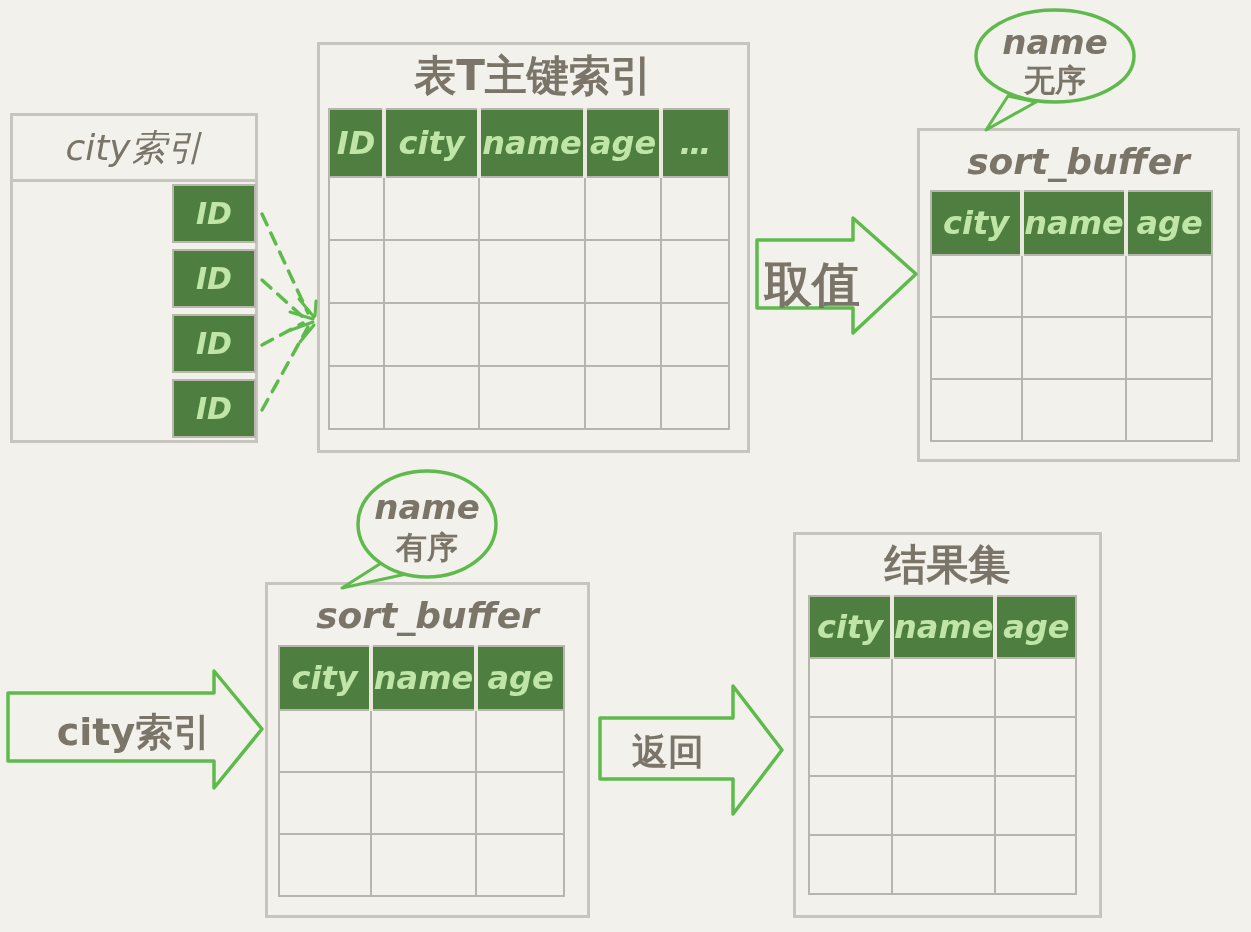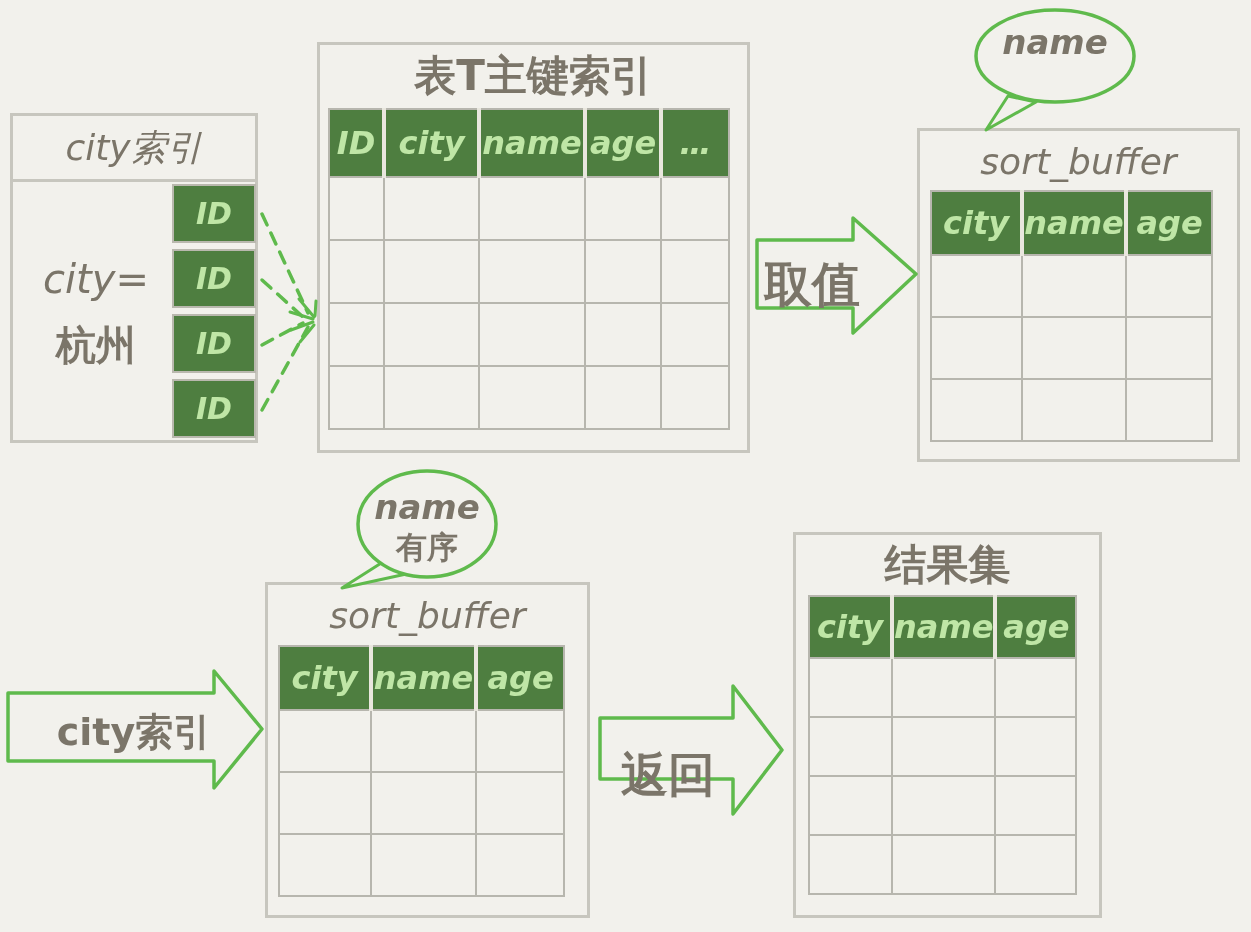--- a/index.html
+++ b/index.html
@@ -1,20 +1,20 @@
 <!DOCTYPE html>
 <html><head>
 <meta charset="utf-8">
 <style>
   html,body{margin:0;padding:0;background:#f2f1ec;}
   .canvas{position:relative;width:1251px;height:932px;background:#f2f1ec;overflow:hidden;
           font-family:"DejaVu Sans","Liberation Sans",sans-serif;color:#7b7569;}
   .box{position:absolute;box-sizing:border-box;border:3px solid #c7c6be;background:transparent;z-index:1;}
   .tbl-title{position:absolute;top:0;left:0;right:0;text-align:center;color:#7b7569;font-weight:bold;}
-  .hand{font-style:italic;font-weight:normal;}
+  .hand{font-style:italic;font-weight:bold;}
   table.grid{border-collapse:collapse;table-layout:fixed;position:absolute;}
   table.grid th{background:#4e7e40;color:#bfe6a6;border:2px solid #b7b6ae;font-size:32px;
                 font-style:italic;font-weight:bold;text-align:center;padding:0;}
   table.grid th + th{border-left:4px solid #e9e7de;}
   table.grid td{border:2px solid #b7b6ae;padding:0;}
   
   .city-title{position:absolute;top:0;left:0;right:0;height:63px;line-height:63px;border-bottom:3px solid #c7c6be;
               text-align:center;font-size:36px;font-weight:normal;}
   .cond{position:absolute;left:16px;top:130px;width:134px;text-align:center;font-size:40px;line-height:66px;font-weight:bold;}
   .id-col{position:absolute;top:68px;right:-1px;width:84px;display:flex;flex-direction:column;gap:6px;}
@@ -45,24 +45,20 @@
   .rs-tbl td{height:57px;}
   .city-box{left:10px;top:113px;width:248px;height:330px;}
 </style>
 </head>
 <body>
 
 <div class="canvas">
 
   <div class="box city-box">
     <div class="city-title hand">city索引</div>
-    <div class="cond">
-      <div class="hand">city=</div>
-      <div>杭州</div>
-    </div>
     <div class="id-col">
       <div class="id-cell">ID</div>
       <div class="id-cell">ID</div>
       <div class="id-cell">ID</div>
       <div class="id-cell">ID</div>
     </div>
   </div>
 
   <div class="box pk-box">
     <div class="tbl-title">表T主键索引</div>
@@ -247,19 +243,20 @@
       <path d="M1008,96 L986,130 L1036,102 Z" fill="#f2f1ec" stroke="#5fba4c" stroke-width="3" stroke-linejoin="round"></path>
       <ellipse cx="1055" cy="56" rx="79" ry="46" fill="#f2f1ec" stroke="#5fba4c" stroke-width="3.5"></ellipse>
     </g>
     <g>
       <path d="M386,560 L342,588 L420,571 Z" fill="#f2f1ec" stroke="#5fba4c" stroke-width="3" stroke-linejoin="round"></path>
       <ellipse cx="427" cy="524" rx="69" ry="53" fill="#f2f1ec" stroke="#5fba4c" stroke-width="3.5"></ellipse>
     </g>
   </svg>
 
   <div class="float-label hand" style="left:995px;top:22px;width:120px;font-size:34px;">name</div>
+  <div class="float-label" style="left:995px;top:60px;width:120px;font-size:31px;">无序</div>
   <div class="float-label hand" style="left:367px;top:487px;width:120px;font-size:34px;">name</div>
   <div class="float-label" style="left:367px;top:527px;width:120px;font-size:31px;">有序</div>
   <div class="float-label" style="left:764px;top:253px;width:96px;font-size:48px;">取值</div>
   <div class="float-label" style="left:12px;top:707px;width:244px;font-size:38px;">city索引</div>
-  <div class="float-label" style="left:608px;top:728px;width:120px;font-size:47px;margin-top:16px;">返回</div>
+  <div class="float-label" style="left:608px;top:728px;width:120px;font-size:36px;">返回</div>
 
 </div>
 
 </body></html>

